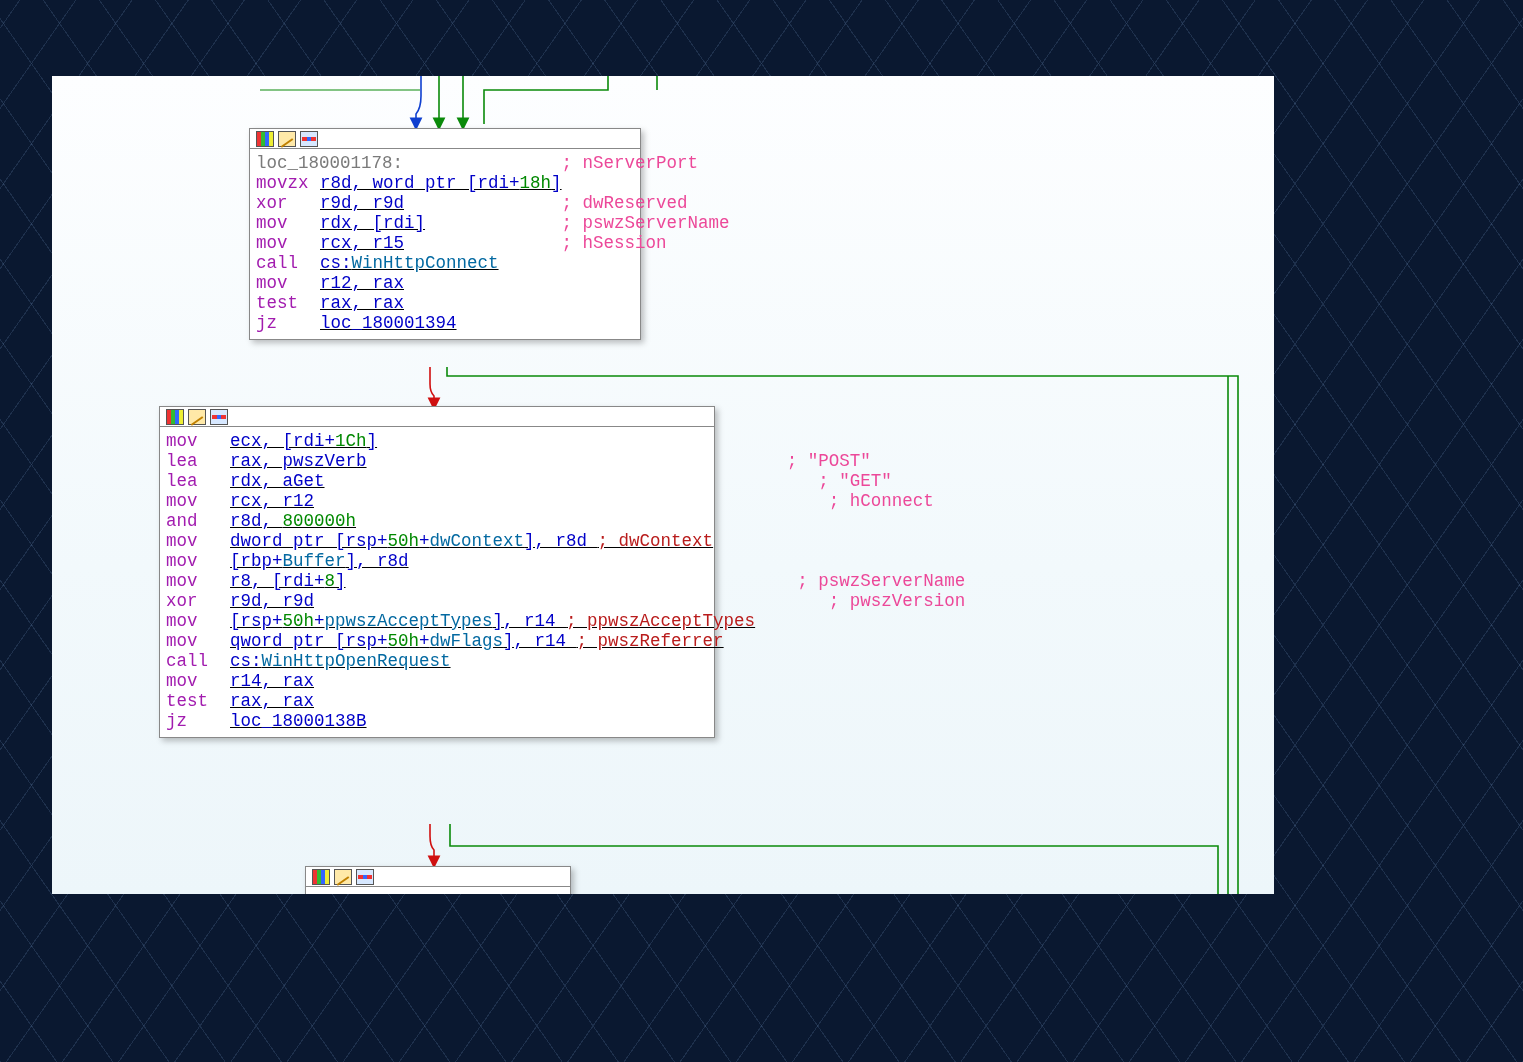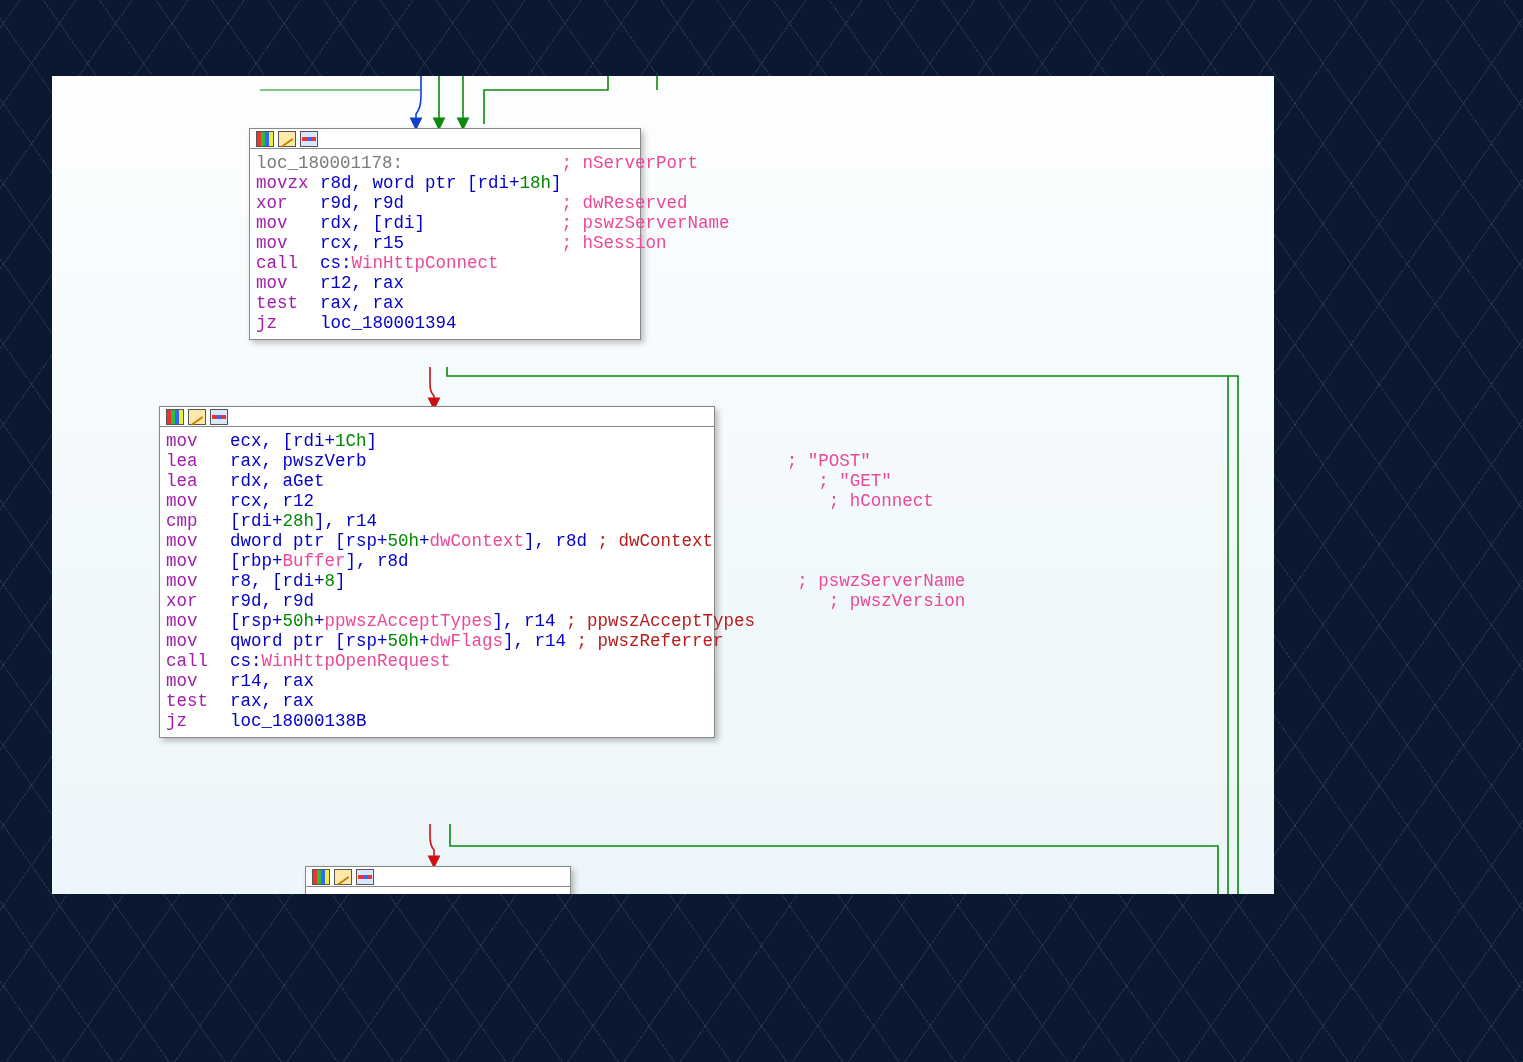--- a/index.html
+++ b/index.html
@@ -82,26 +82,26 @@
   }
   table.asm {
     border-collapse: collapse;
   }
   table.asm td {
     padding: 0;
     white-space: pre;
     vertical-align: top;
   }
   td.mnem { color: #a21caf; min-width: 64px; }
-  td.ops  { color: #000; }
+  td.ops  { color: #000; text-decoration: underline; }
   td.cmt  { color: #ec4899; }
   .mnem-gray { color: #7a7a7a; }
   .reg   { color: #0000c8; }
   .imm   { color: #008800; }
-  .sym   { color: #ec4899; }
+  .sym   { color: #0369a1; }
   .cmt   { color: #b91c1c; }
 
   
   svg.wires {
     position: absolute;
     left: 0; top: 0;
     width: 100%; height: 100%;
     pointer-events: none;
   }
 </style>
@@ -222,22 +222,22 @@
               <td class="mnem">lea</td>
             <td class="ops"><span class="reg">rdx, aGet</span></td>
             <td class="cmt">      <span>; "GET"</span></td>
             </tr>
         <tr>
               <td class="mnem">mov</td>
             <td class="ops"><span class="reg">rcx, r12</span></td>
             <td class="cmt">       <span>; hConnect</span></td>
             </tr>
         <tr>
-              <td class="mnem">cmp</td>
-            <td class="ops"><span class="reg">[rdi+</span><span class="imm">28h</span><span class="reg">], r14</span></td>
+              <td class="mnem">and</td>
+            <td class="ops"><span class="reg">r8d, </span><span class="imm">800000h</span></td>
               <td></td>
             </tr>
         <tr>
               <td class="mnem">mov</td>
             <td class="ops"><span class="reg">dword ptr [rsp+</span><span class="imm">50h</span><span class="reg">+</span><span class="sym">dwContext</span><span class="reg">], r8d </span><span class="cmt">; dwContext</span></td>
               <td></td>
             </tr>
         <tr>
               <td class="mnem">mov</td>
             <td class="ops"><span class="reg">[rbp+</span><span class="sym">Buffer</span><span class="reg">], r8d</span></td>

